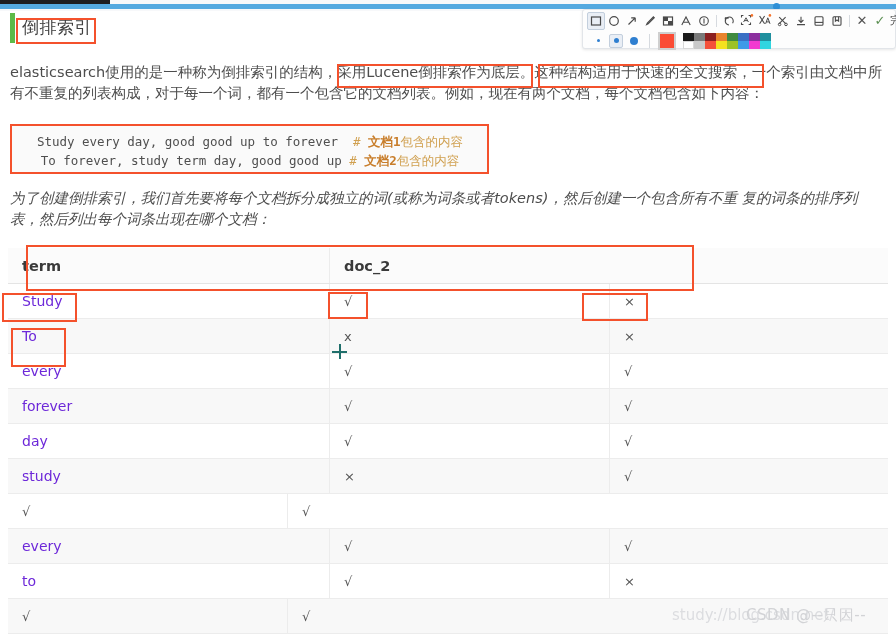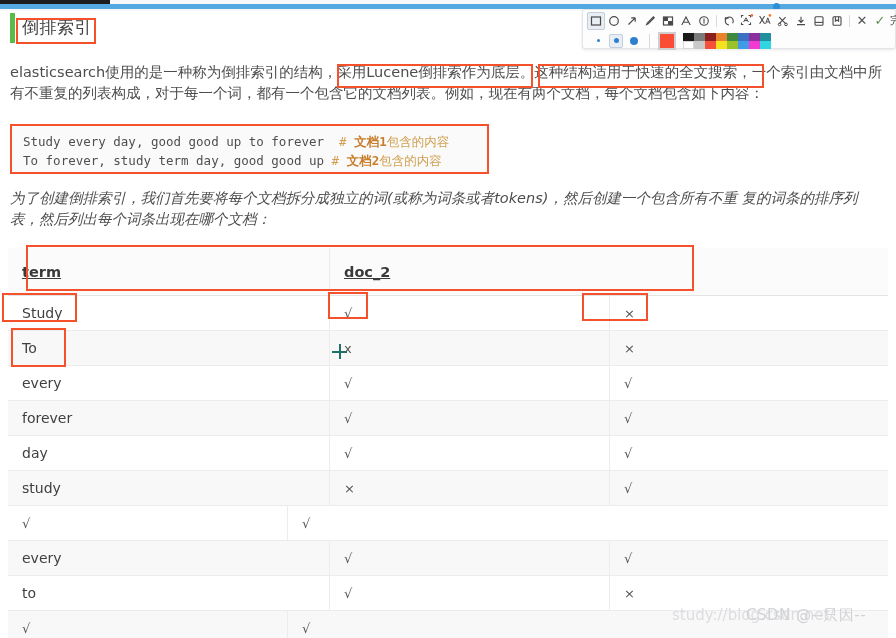--- a/index.html
+++ b/index.html
@@ -61,32 +61,32 @@
   #para2{left:10px;top:188px;width:876px;font-style:italic;}
 
   
   #codeblock{
     position:absolute;left:10px;top:125px;width:478px;height:48px;
     background:#fafafa;border:1px solid #ededed;box-sizing:border-box;
     padding:6px 10px 0 12px;
   }
   #codeblock .line{
     font-family:"DejaVu Sans Mono","Liberation Mono",monospace;
-    font-size:12.5px;line-height:19px;color:#4f4f4f;white-space:pre;
+    font-size:12.5px;line-height:19px;color:#4f4f4f;white-space:pre;text-align:center;
   }
   #codeblock .cmt{color:#d0a050;}
   #codeblock .cmt b{color:#c87d2a;font-weight:700;}
 
   
   #table{position:absolute;left:8px;top:248px;width:880px;}
   .trow{display:flex;height:35px;align-items:center;border-bottom:1px solid #ececec;box-sizing:border-box;}
-  .trow.head{height:48px;border-bottom:1px solid #e4e4e4;background:#fbfbfb;text-decoration:underline;}
+  .trow.head{height:36px;border-bottom:1px solid #e4e4e4;background:#fbfbfb;}
   .trow.alt{background:#f8f8f8;}
   .tc{box-sizing:border-box;height:100%;display:flex;align-items:center;padding-left:14px;
-      font-size:14px;color:#404040;font-family:"DejaVu Sans",sans-serif;}
+      font-size:14px;color:#6d28d9;font-family:"DejaVu Sans",sans-serif;}
   .tc.c0{width:322px;border-right:1px solid #ececec;}
   .tc.c1{width:280px;border-right:1px solid #ececec;}
   .tc.c2{width:278px;}
   .trow.head .tc{font-weight:bold;color:#3a3a3a;font-size:14.5px;}
   .mark{font-size:13px;color:#555;}
 
   
   .ann{position:absolute;border:2px solid #f4512c;box-sizing:border-box;pointer-events:none;}
 
   

